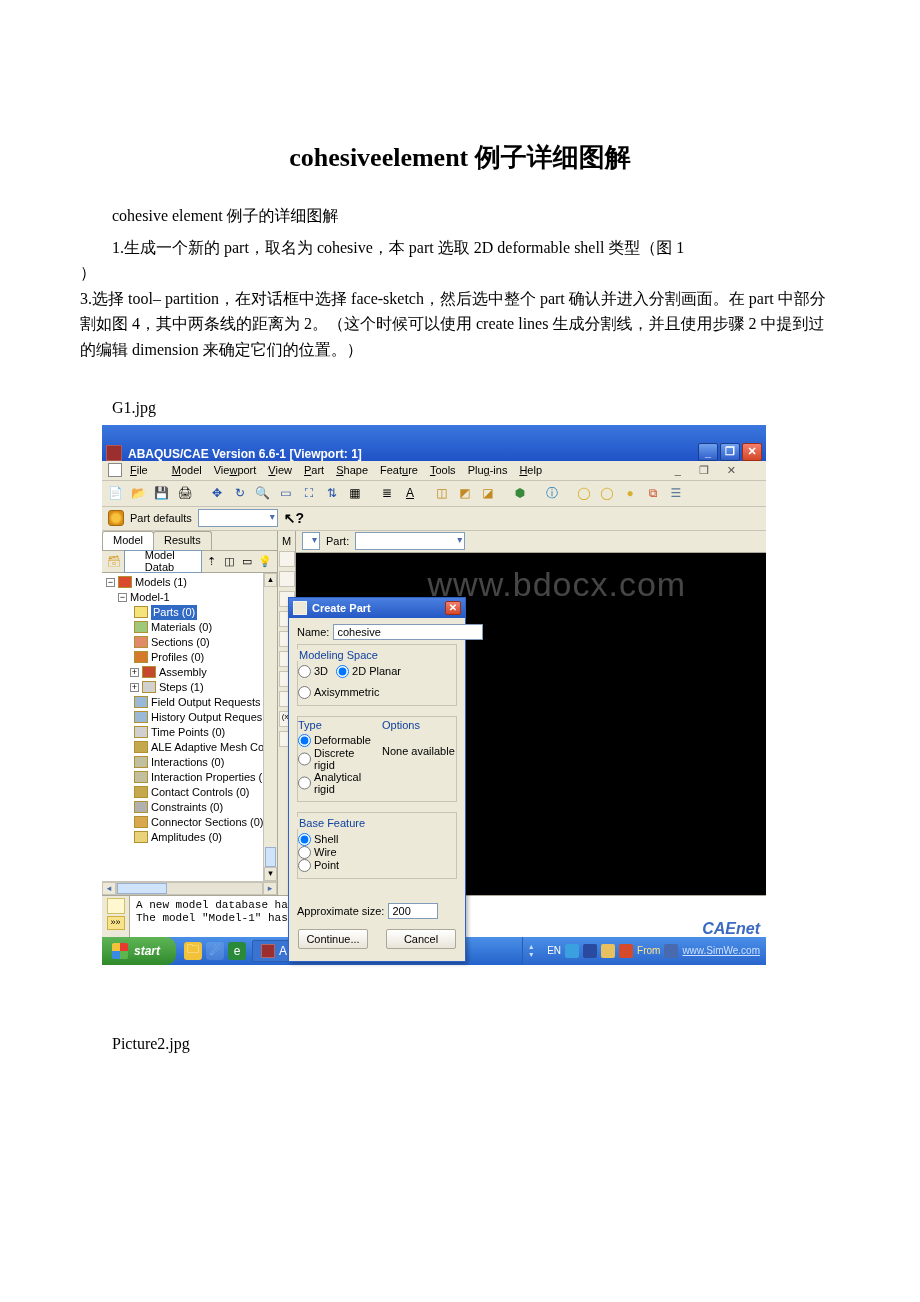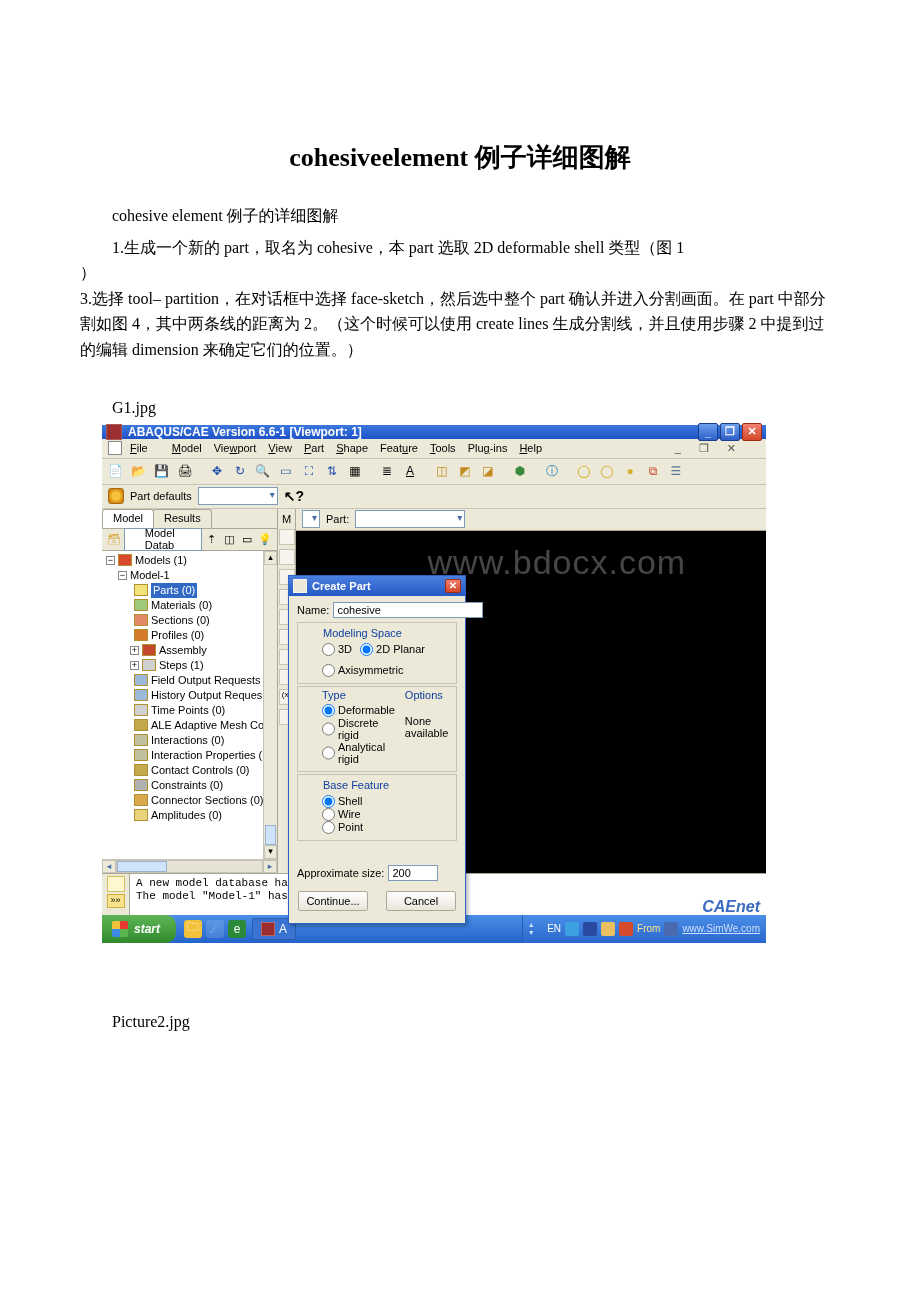--- a/index.html
+++ b/index.html
@@ -5,21 +5,21 @@
   * { box-sizing: border-box; margin: 0; padding: 0; }
   body { background: #fff; font-family: "SimSun", "Times New Roman", serif; width: 920px; }
   .page { padding: 140px 80px 40px 80px; }
   h1 { font-size: 26px; text-align: center; font-weight: bold; margin-bottom: 28px; font-family: "SimSun", serif; }
   .intro { font-size: 16px; line-height: 1.6; margin-bottom: 6px; text-indent: 2em; }
   .step { font-size: 16px; line-height: 1.6; }
   .step-hang { font-size: 16px; line-height: 1.6; }
   .caption { font-size: 16px; margin: 36px 0 8px 2em; }
   .screenshot { margin-left: 2em; margin-top: 4px; width: 664px; border: 0; font-family: Tahoma, Arial, sans-serif; font-size: 11px; background: #ece9d8; }
   
-  .titlebar { height: 14px; background: linear-gradient(#3b77dd, #1f52c7); display:flex; align-items:center; padding:0 4px; color:#fff; font-weight:bold; font-size:12px; }
+  .titlebar { height: 36px; background: linear-gradient(#3b77dd, #1f52c7); display:flex; align-items:flex-end; padding:0 4px; color:#fff; font-weight:bold; font-size:12px; }
   .titlebar .app-icon { width:16px; height:16px; background:#9b2e2e; margin-right:6px; display:inline-block; border:1px solid #fff3; }
   .titlebar .spacer { flex:1; }
   .winbtn { width:20px; height:18px; background:linear-gradient(#6ea0ef,#2e5ec9); border:1px solid #1a3e8c; margin-left:2px; display:flex; align-items:center; justify-content:center; color:#fff; font-size:11px; border-radius:2px;}
   .winbtn.close { background:linear-gradient(#f08070,#d44828); border-color:#a12c14;}
   
   .menubar { height:20px; background:#ece9d8; display:flex; align-items:center; padding:0 6px; border-bottom:1px solid #c7c3b6; }
   .menubar .doc-icon { width:14px; height:14px; border:1px solid #888; background:#fff; margin-right:8px; display:inline-block;}
   .menubar span { margin-right:12px; }
   .menubar span u { text-decoration: underline; }
   .menubar .mdi { margin-left:auto; display:flex; gap:6px; color:#555; font-size:11px;}
@@ -76,21 +76,21 @@
   .msg-text .logo { position:absolute; right:6px; bottom:2px; font-style:italic; font-weight:bold; font-size:16px; color:#3a6bc0; font-family:Arial,sans-serif;}
   
   .dialog { position:absolute; left:186px; top:66px; width:178px; background:#ece9d8; border:1px solid #3160c3; box-shadow:2px 2px 4px rgba(0,0,0,.3); font-size:11px;}
   .dialog .dtitle { height:20px; background:linear-gradient(#4a80e0,#2558c4); color:#fff; display:flex; align-items:center; padding:0 4px; font-weight:bold;}
   .dialog .dtitle .dicon { width:14px; height:14px; background:#ece9d8; border:1px solid #fff8; margin-right:5px;}
   .dialog .dtitle .dx { margin-left:auto; width:16px; height:14px; background:linear-gradient(#f08070,#d44828); border:1px solid #a12c14; color:#fff; text-align:center; line-height:12px; font-size:10px; border-radius:2px;}
   .dialog .dbody { padding:6px 8px;}
   .drow { display:flex; align-items:center; margin-bottom:4px;}
   .drow label { margin-right:4px;}
   .drow input[type=text] { flex:1; height:16px; border:1px solid #7f9db9; padding:0 3px; font-size:11px;}
-  .groupbox { border:1px solid #c7c3b6; padding:4px 24px 6px; margin-bottom:2px;}
+  .groupbox { border:1px solid #c7c3b6; padding:4px 0 6px; margin-bottom:10px;}
   .groupbox .gtitle { color:#1040a0; margin:-10px 0 4px -2px; background:#ece9d8; display:inline-block; padding:0 3px;}
   .radio-row { display:flex; align-items:center; gap:8px; flex-wrap:wrap;}
   .radio-row label { display:flex; align-items:center; gap:3px;}
   .radio-row input { margin:0;}
   .two-col { display:flex; gap:10px;}
   .two-col .col { flex:1;}
   .two-col .col-title { color:#1040a0; margin-bottom:3px;}
   .btn-row { display:flex; gap:18px; justify-content:center; padding:6px 0;}
   .dbtn { width:70px; height:20px; border:1px solid #aca899; background:linear-gradient(#fff,#e8e4d8); border-radius:2px; text-align:center; line-height:18px; cursor:default;}
   

